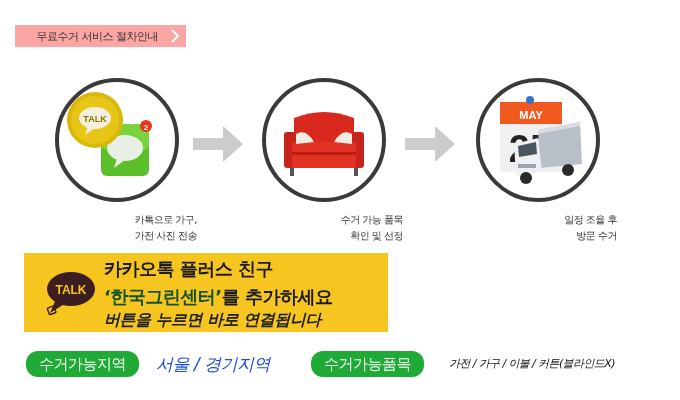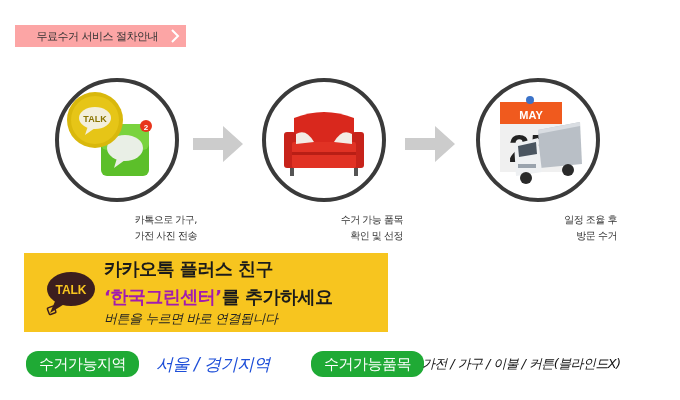--- a/index.html
+++ b/index.html
@@ -24,29 +24,29 @@
     }
     .arrow { position: absolute; width: 50px; height: 36px; }
 
     .kakao-banner {
       position: absolute; left: 24px; top: 253px; width: 364px; height: 79px; background: #f7c51f;
       cursor: pointer;
     }
     .kakao-banner .logo { position: absolute; left: 20px; top: 16px; width: 52px; height: 48px; }
     .kakao-banner .line1 { position: absolute; left: 80px; top: 4px; font-size: 18px; font-weight: bold; color: #1b1b1b; letter-spacing: -0.5px; }
     .kakao-banner .line2 { position: absolute; left: 80px; top: 32px; font-size: 18px; font-weight: bold; color: #1b1b1b; letter-spacing: -0.5px; }
-    .kakao-banner .line2 .hl { color: #a21caf; }
-    .kakao-banner .line3 { position: absolute; left: 80px; top: 57px; font-size: 13px; font-weight: normal; color: #222; letter-spacing: -0.5px; font-style: italic; }
+    .kakao-banner .line2 .hl { color: #14532d; }
+    .kakao-banner .line3 { position: absolute; left: 80px; top: 57px; font-size: 16px; font-weight: bold; color: #222; letter-spacing: -0.5px; font-style: italic; }
 
     .green-label {
       position: absolute; top: 351px; width: 113px; height: 26px; background: #1faa35; color: #fff;
       font-size: 15px; display: flex; align-items: center; justify-content: center; letter-spacing: -0.5px; border-radius: 12px;
     }
     .area-value { position: absolute; left: 156px; top: 351px; height: 26px; line-height: 26px; font-size: 17px; font-style: italic; color: #1d4ed8; letter-spacing: -0.5px; }
-    .items-value { position: absolute; left: 422px; top: 351px; height: 26px; line-height: 26px; font-size: 13px; font-style: italic; color: #111; letter-spacing: -0.6px; }
+    .items-value { position: absolute; left: 449px; top: 351px; height: 26px; line-height: 26px; font-size: 11px; font-style: italic; color: #111; letter-spacing: -0.6px; }
   </style>
 </head>
 <body>
 
 <div class="header-bar">
   <span class="label">무료수거 서비스 절차안내</span>
   <svg class="chev" viewBox="0 0 10 14">
     <polyline points="2,1 8,7 2,13" fill="none" stroke="#ffffff" stroke-width="2"></polyline>
   </svg>
 </div>

